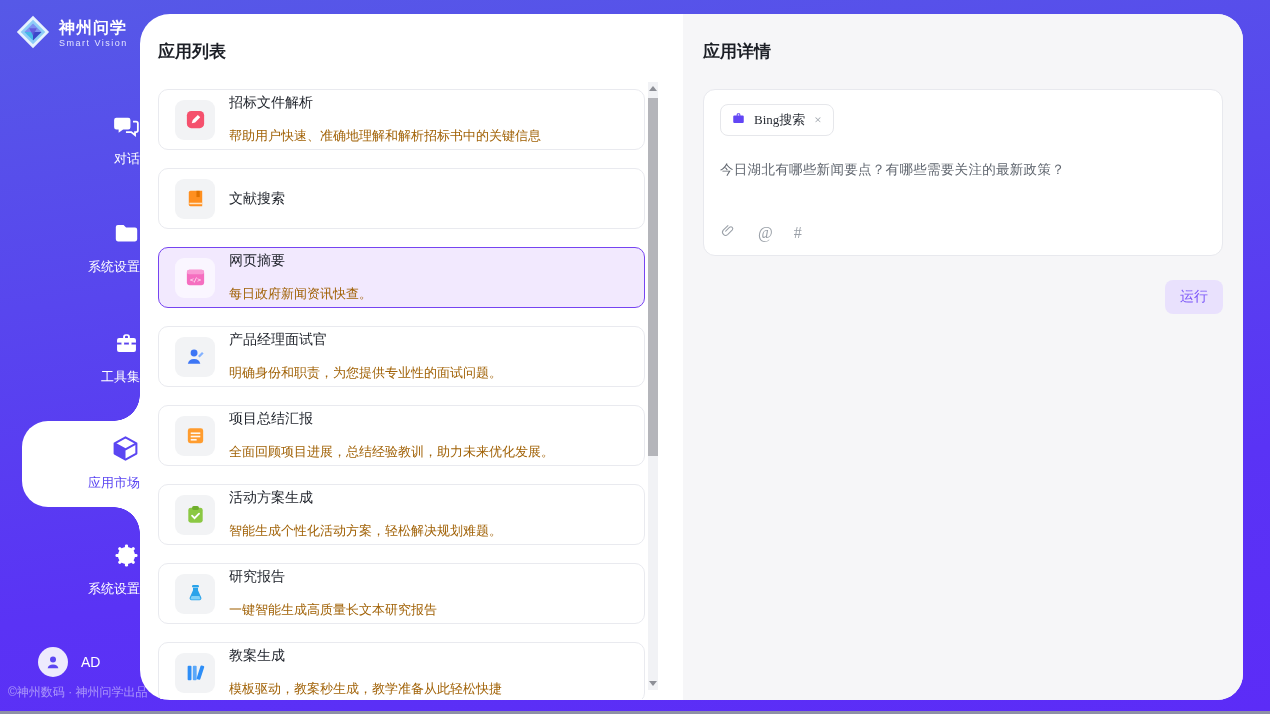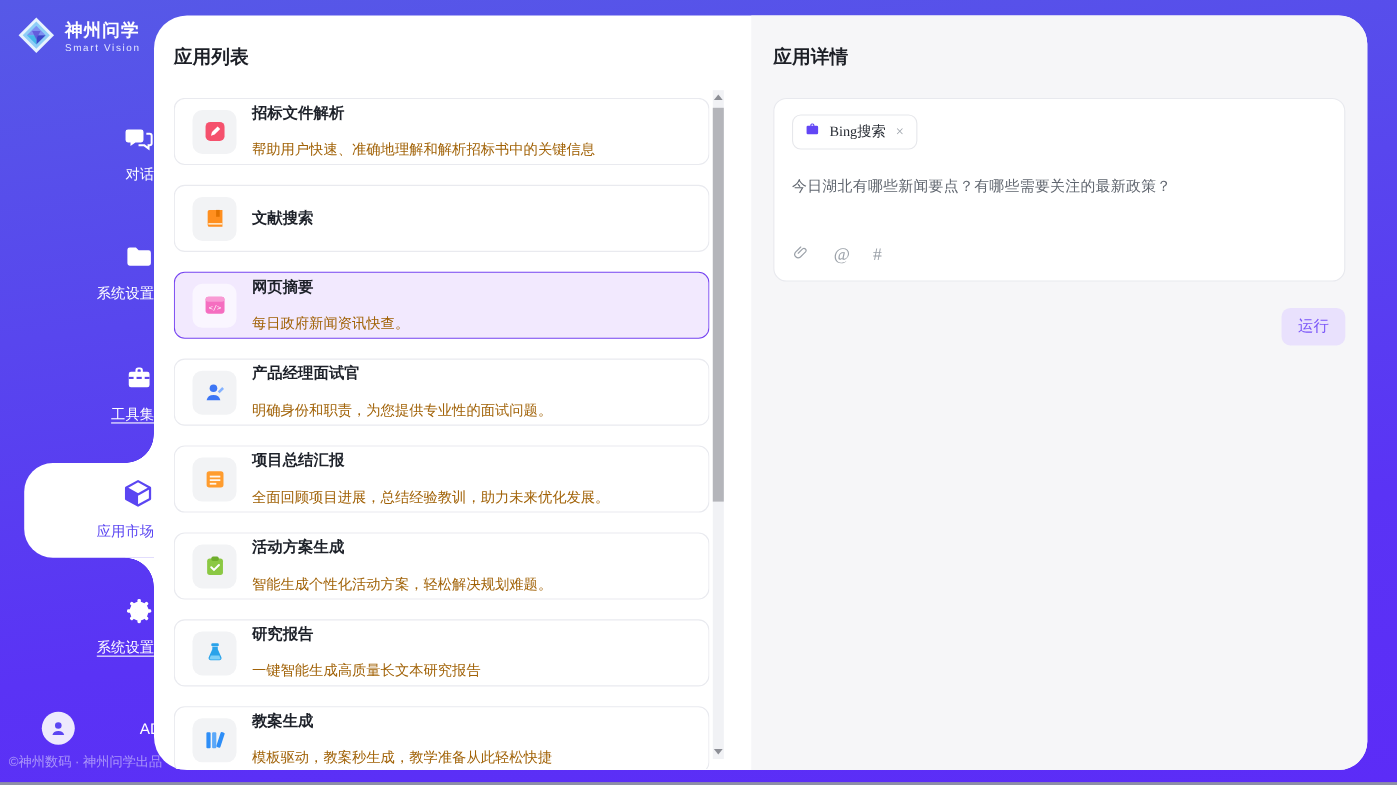--- a/index.html
+++ b/index.html
@@ -12,52 +12,52 @@
 
   
   .sidebar { position:absolute; left:0; top:0; width:140px; height:711px; z-index:2; }
   .logo { position:absolute; top:13px; left:14px; display:flex; align-items:center; gap:7px; }
   .logo-text { display:flex; flex-direction:column; line-height:1.1; }
   .logo-name { color:#fff; font-size:16px; font-weight:bold; letter-spacing:1px; }
   .logo-sub { color:#e3e5ff; font-size:9px; letter-spacing:1.5px; margin-top:2px; }
 
   .nav-item { position:absolute; left:0; width:140px; display:flex; flex-direction:column;
               align-items:flex-end; gap:8px; color:#fff; font-size:13px; cursor:pointer; z-index:3; }
-  .nav-item .lbl.u { text-decoration:underline; text-underline-offset:3px; }
+  .nav-item .lbl.u { text-underline-offset:3px; }
   .nav-chat { top:112px; } .nav-folder { top:220px; } .nav-tools { top:330px; }
   .nav-market { top:434px; color:#5b46f2; } .nav-settings { top:542px; }
 
   .bubble { position:absolute; left:22px; right:0; top:421px; height:86px; background:#fff;
             border-radius:26px 0 0 26px; z-index:2; }
   .bubble::before { content:""; position:absolute; top:-26px; right:0; width:26px; height:26px;
             background:radial-gradient(circle at 0 0, rgba(0,0,0,0) 25.5px, #fff 26px); }
   .bubble::after { content:""; position:absolute; top:86px; right:0; width:26px; height:26px;
             background:radial-gradient(circle at 0 100%, rgba(0,0,0,0) 25.5px, #fff 26px); }
 
   .user-row { position:absolute; left:38px; top:647px; display:flex; align-items:center; gap:13px; }
   .avatar { width:30px; height:30px; border-radius:50%; background:#edeafd;
             display:flex; align-items:center; justify-content:center; cursor:pointer; }
-  .user-name { color:#fff; font-size:14px;margin-left:46px; }
+  .user-name { color:#fff; font-size:14px; }
   .copyright { position:absolute; left:8px; top:684px; font-size:12px; color:rgba(255,255,255,.48); white-space:nowrap; }
 
   
   .content { position:absolute; left:140px; top:14px; width:1103px; height:686px; background:#fff;
              border-radius:30px 26px 26px 30px; display:flex; z-index:1; }
 
   .list-panel { width:543px; padding:26px 0 0 18px; position:relative; }
   .panel-title { font-size:17px; font-weight:bold; color:#1c1f26; }
   .cards { margin-top:26px; width:487px; display:flex; flex-direction:column; gap:18px;
            height:610px; overflow:hidden; }
   .card { flex:none; height:61px; border:1px solid #e9eaef; border-radius:10px; background:#fff;
           padding:10px 16px; display:flex; align-items:center; gap:14px; cursor:pointer; }
   .card.selected { background:#f2e9fe; border-color:#7644f1; }
   .tile { width:40px; height:40px; border-radius:9px; background:#f2f3f5; flex:none;
           display:flex; align-items:center; justify-content:center; }
   .card.selected .tile { background:#faf6ff; }
-  .card-title { font-size:14px; font-weight:bold; color:#1d2129; }
+  .card-title { font-size:14px; font-weight:normal; color:#1d2129; }
   .card-desc { font-size:13px; color:#a16207; margin-top:15px; white-space:nowrap; }
 
   .scrollbar { position:absolute; right:25px; top:68px; bottom:10px; width:10px; background:#f1f2f5; }
   .sb-thumb { position:absolute; left:0; top:16px; width:10px; height:358px; background:#b4b5ba; cursor:pointer; }
   .sb-up, .sb-down { position:absolute; left:1px; width:0; height:0; cursor:pointer; }
   .sb-up { top:4px; border-left:4px solid transparent; border-right:4px solid transparent; border-bottom:5px solid #8d8f96; }
   .sb-down { bottom:4px; border-left:4px solid transparent; border-right:4px solid transparent; border-top:5px solid #8d8f96; }
 
   .detail-panel { flex:1; background:#f6f6f8; border-radius:0 26px 26px 0; padding:26px 20px 0 20px;font-family:Liberation Serif, serif; }
   .detail-card { margin-top:26px; background:#fff; border:1px solid #e8e9ee; border-radius:12px;

